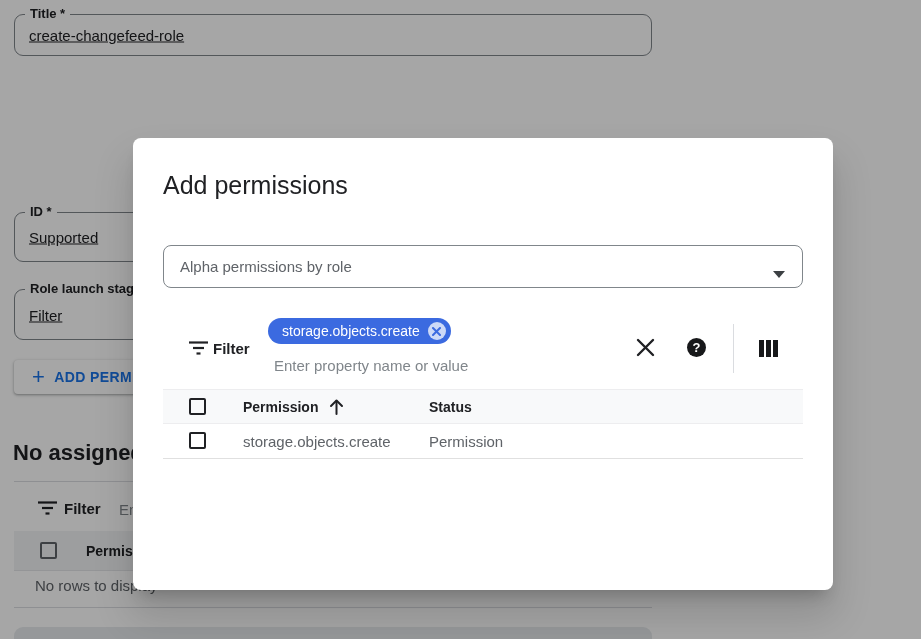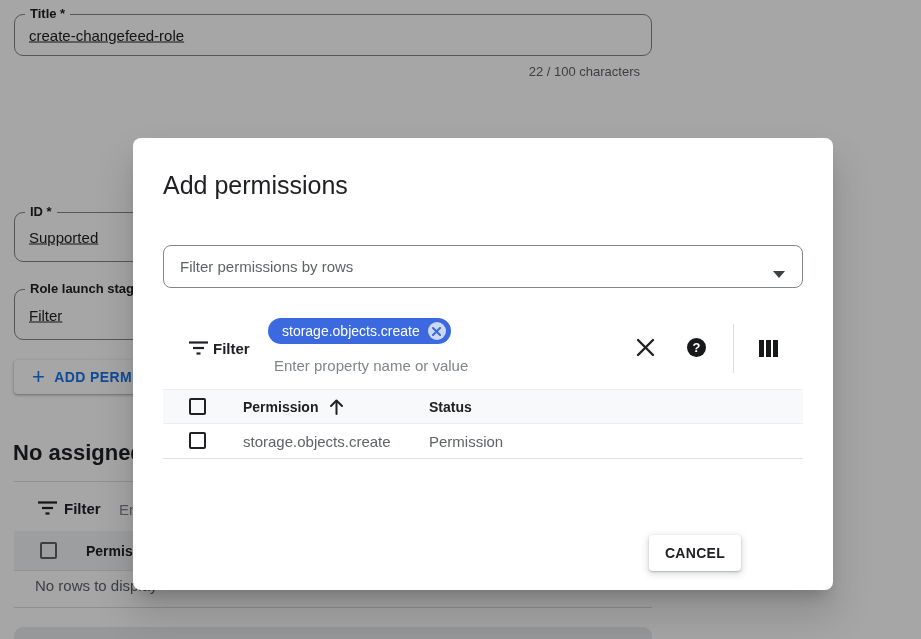--- a/index.html
+++ b/index.html
@@ -84,21 +84,20 @@
 <body>
 
 <div class="screen">
 
   <div class="page">
 
     <div class="mfield center" style="left:14px; top:14px; width:638px; height:42px;">
       <span class="mlabel">Title *</span>
       <span class="mvalue">create-changefeed-role</span>
     </div>
-    <div class="char-counter">22 / 100 characters</div>
 
 
     <div class="mfield center" style="left:14px; top:212px; width:638px; height:50px;">
       <span class="mlabel">ID *</span>
       <span class="mvalue">Supported</span>
     </div>
 
     <div class="mfield center" style="left:14px; top:289px; width:638px; height:51px;">
       <span class="mlabel">Role launch stage</span>
       <span class="mvalue">Filter</span>
@@ -133,21 +132,21 @@
     <div class="bg-bottom-box"></div>
   </div>
 
   <div class="scrim"></div>
 
   <div class="dialog">
 
     <div class="dlg-title">Add permissions</div>
 
     <div class="role-filter">
-      <span>Filter permissions by rows</span>
+      <span>Alpha permissions by role</span>
       <span class="role-caret">
         <svg width="12" height="7" viewBox="0 0 12 7">
             <polygon points="0,0 12,0 6,7" fill="#3c4043"></polygon>
           </svg>
       </span>
     </div>
 
     <span class="dlg-filter-icon">
       <svg width="19" height="14" viewBox="0 0 19 14">
           <g stroke="#202124" stroke-width="2.2">
@@ -210,15 +209,14 @@
       </span>
       <span class="col-status th-text">Status</span>
     </div>
 
     <div class="trow tdata-row">
       <span class="cb"></span>
       <span class="col-perm td-text">storage.objects.create</span>
       <span class="col-status td-text">Permission</span>
     </div>
 
-    <button class="cancel-btn">CANCEL</button>
   </div>
 </div>
 
 </body></html>

